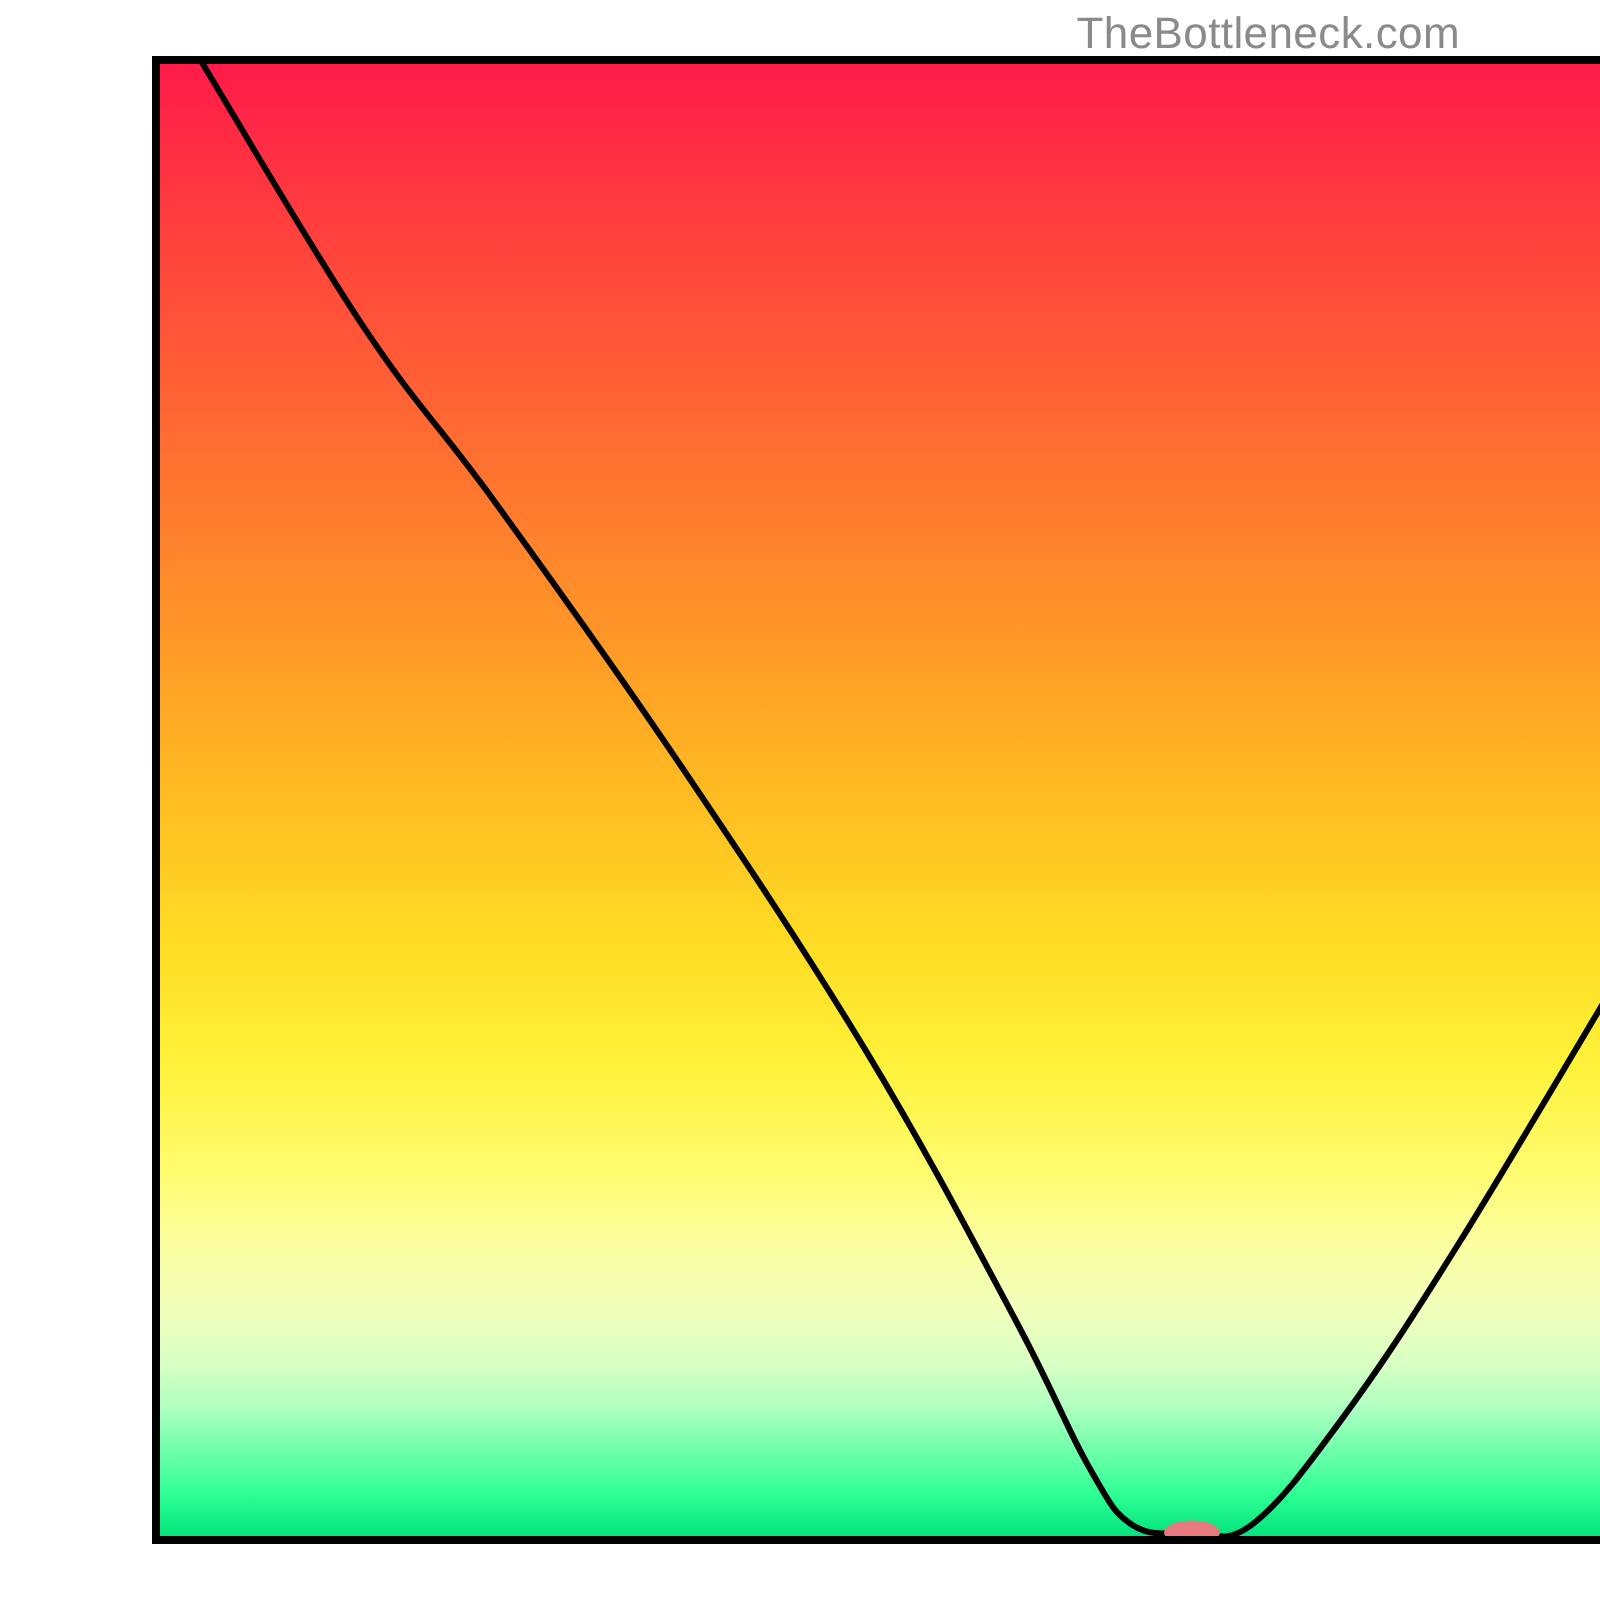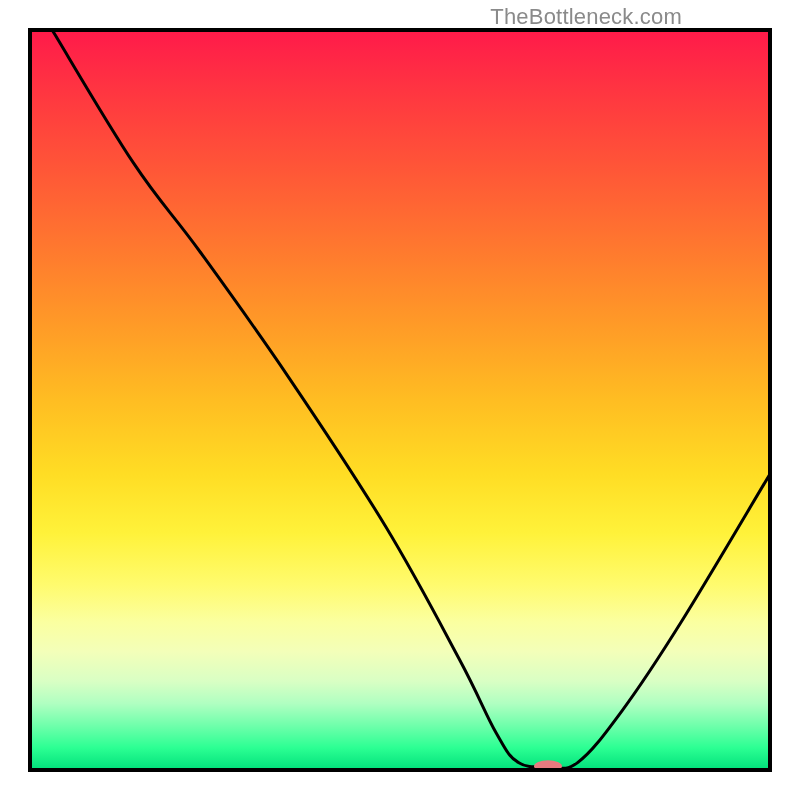--- a/index.html
+++ b/index.html
@@ -8,20 +8,21 @@
     width: 800px;
     height: 800px;
     background: #ffffff;
     overflow: hidden;
     font-family: Arial, Helvetica, sans-serif;
   }
   .stage {
     position: relative;
     width: 692px;
     height: 800px;
+    margin-left: 48px;
   }
   .watermark {
     position: absolute;
     top: 4px;
     right: 10px;
     font-size: 22px;
     color: #8a8a8a;
     font-weight: 500;
     letter-spacing: 0.2px;
     user-select: none;

